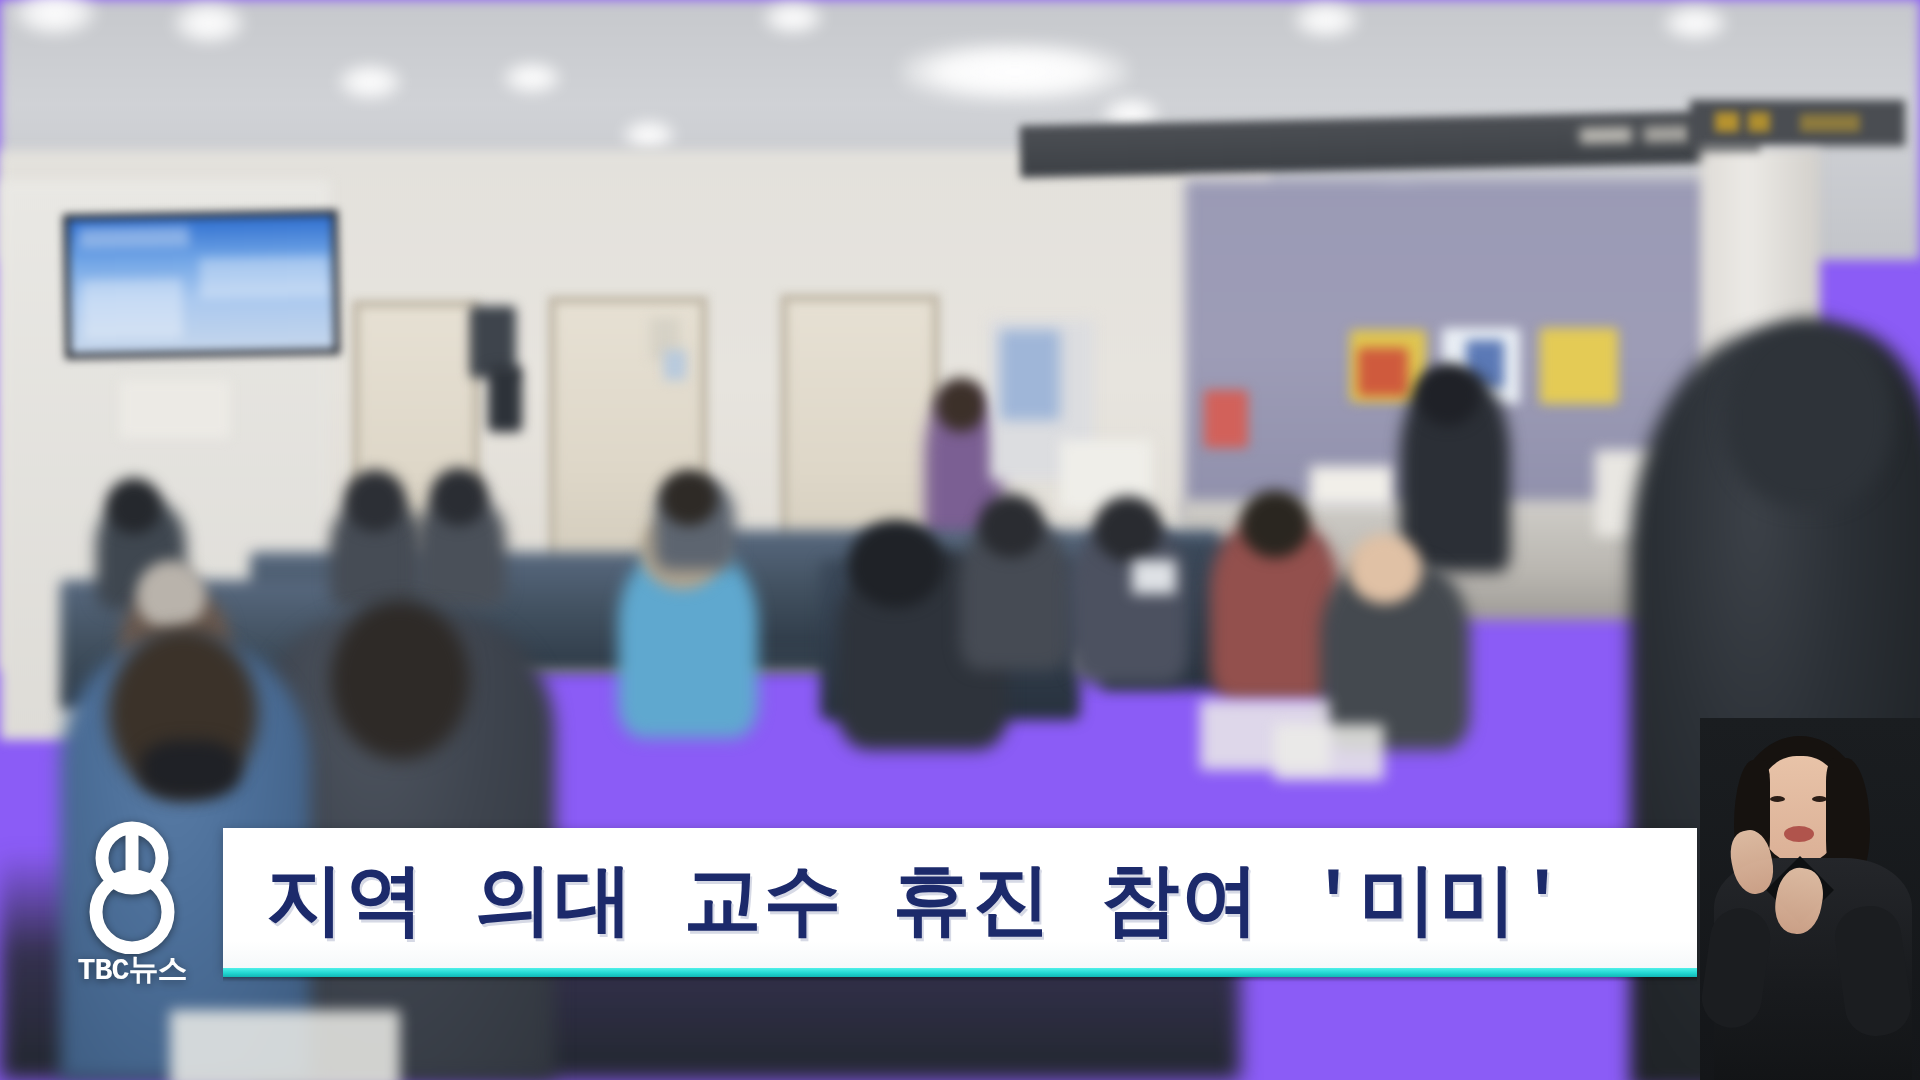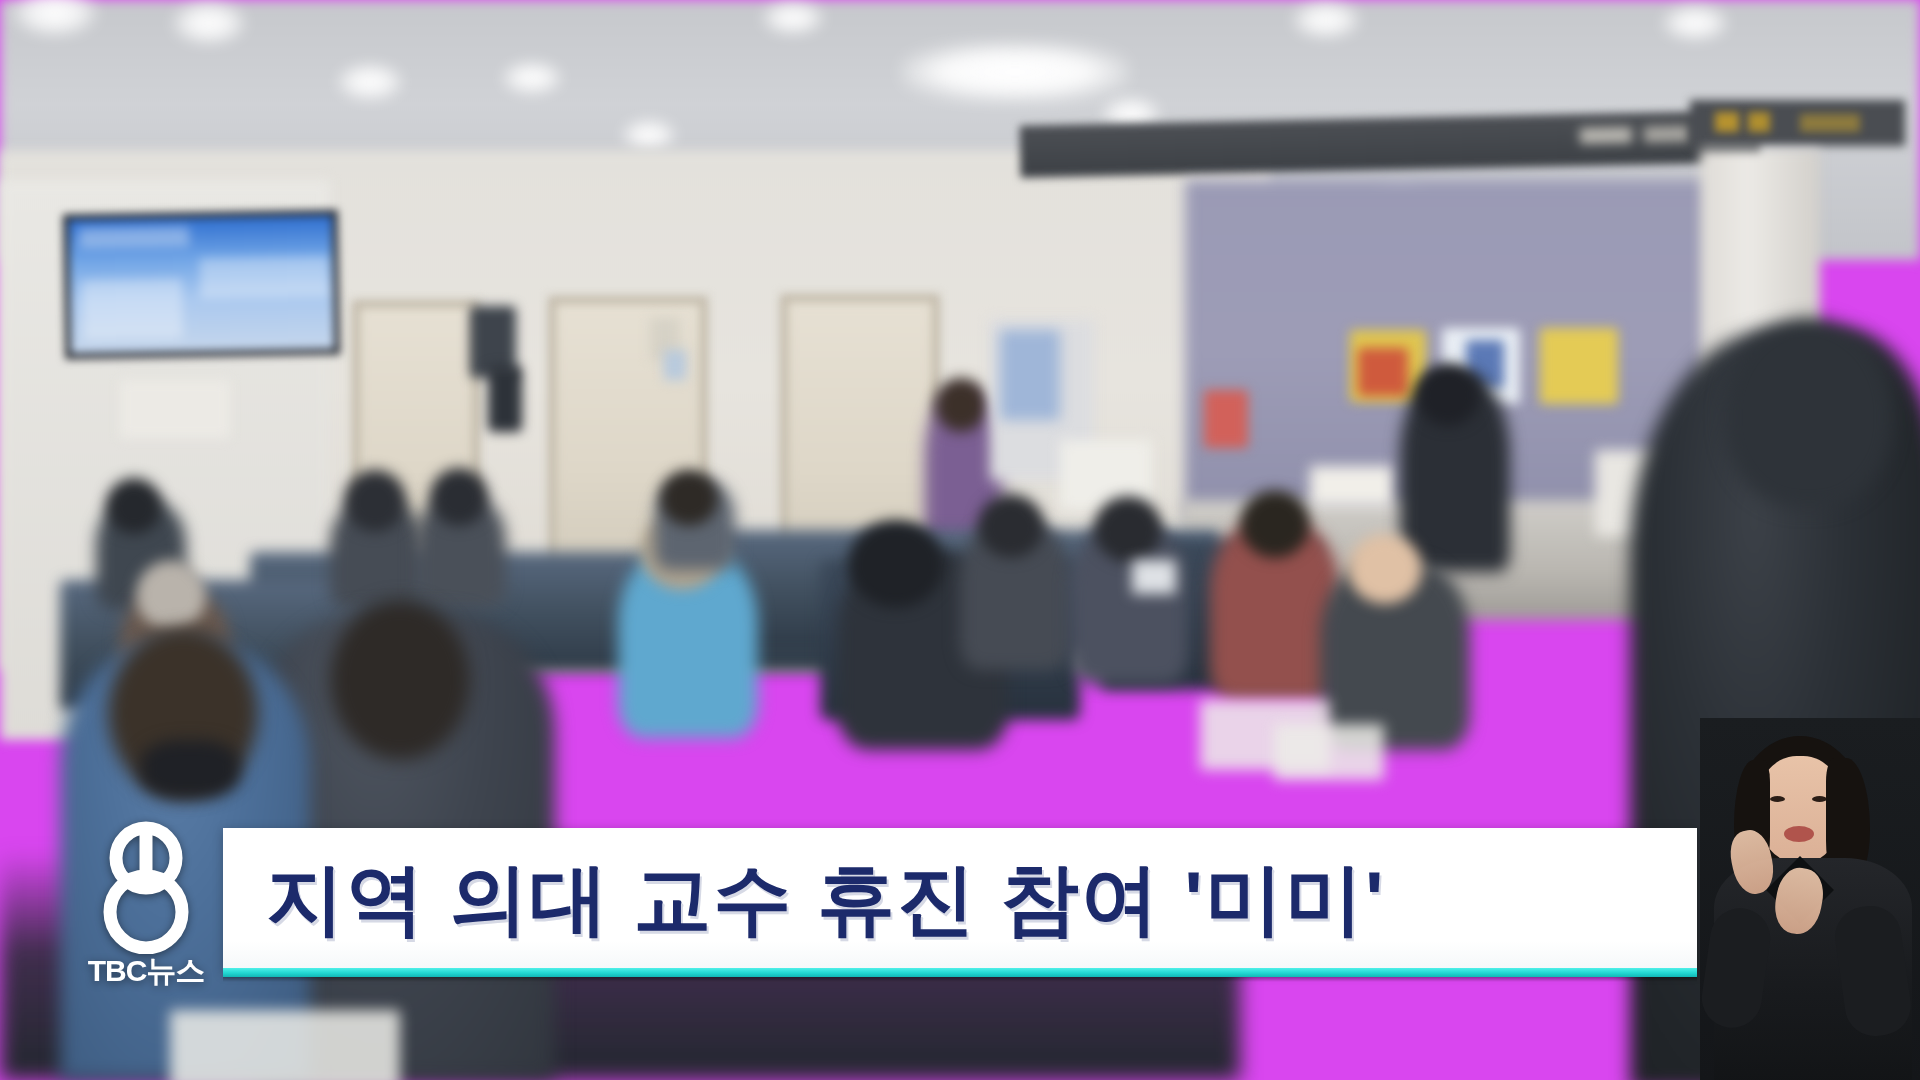--- a/index.html
+++ b/index.html
@@ -5,22 +5,22 @@
   html, body {
     margin: 0;
     padding: 0;
     background: #000;
   }
   #frame {
     position: relative;
     width: 1920px;
     height: 1080px;
     overflow: hidden;
-    font-family: Liberation Sans, sans-serif;
-    background: #d946ef;
+    font-family: Liberation Mono, monospace;
+    background: #8b5cf6;
   }
 
   
   .scene {
     position: absolute;
     inset: 0;
     overflow: hidden;
   }
 
   
@@ -259,21 +259,21 @@
     font-weight: bold;
     letter-spacing: 2px;
     color: #1c2a6b;
     text-shadow: 2px 3px 0 rgba(120,130,170,0.30);
     white-space: nowrap;
   }
 
   
   .logo-wrap {
     position: absolute;
-    left: 80px;
+    left: 66px;
     top: 818px;
     width: 132px;
     height: 182px;
     display: flex;
     flex-direction: column;
     align-items: center;
     justify-content: flex-start;
     filter: drop-shadow(0 2px 4px rgba(0,0,0,0.45));
   }
   .logo-eight {

